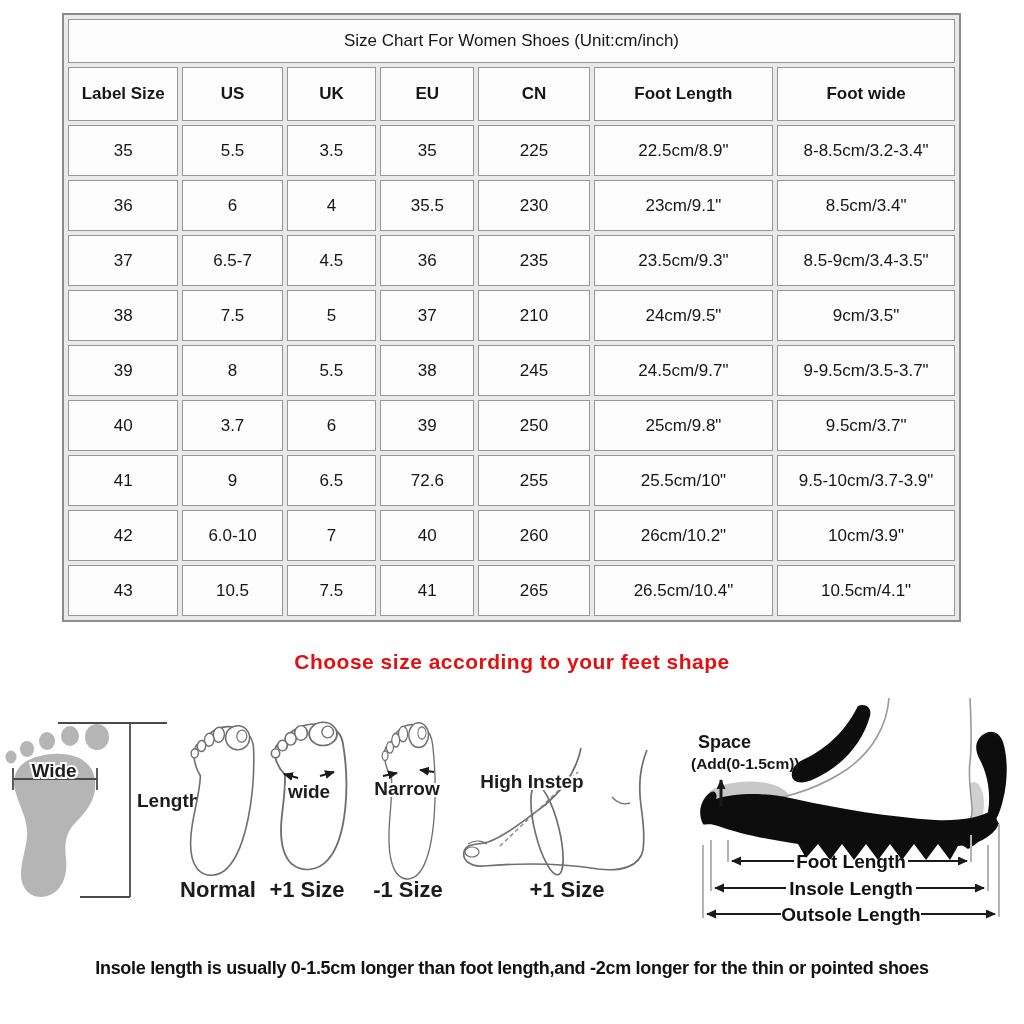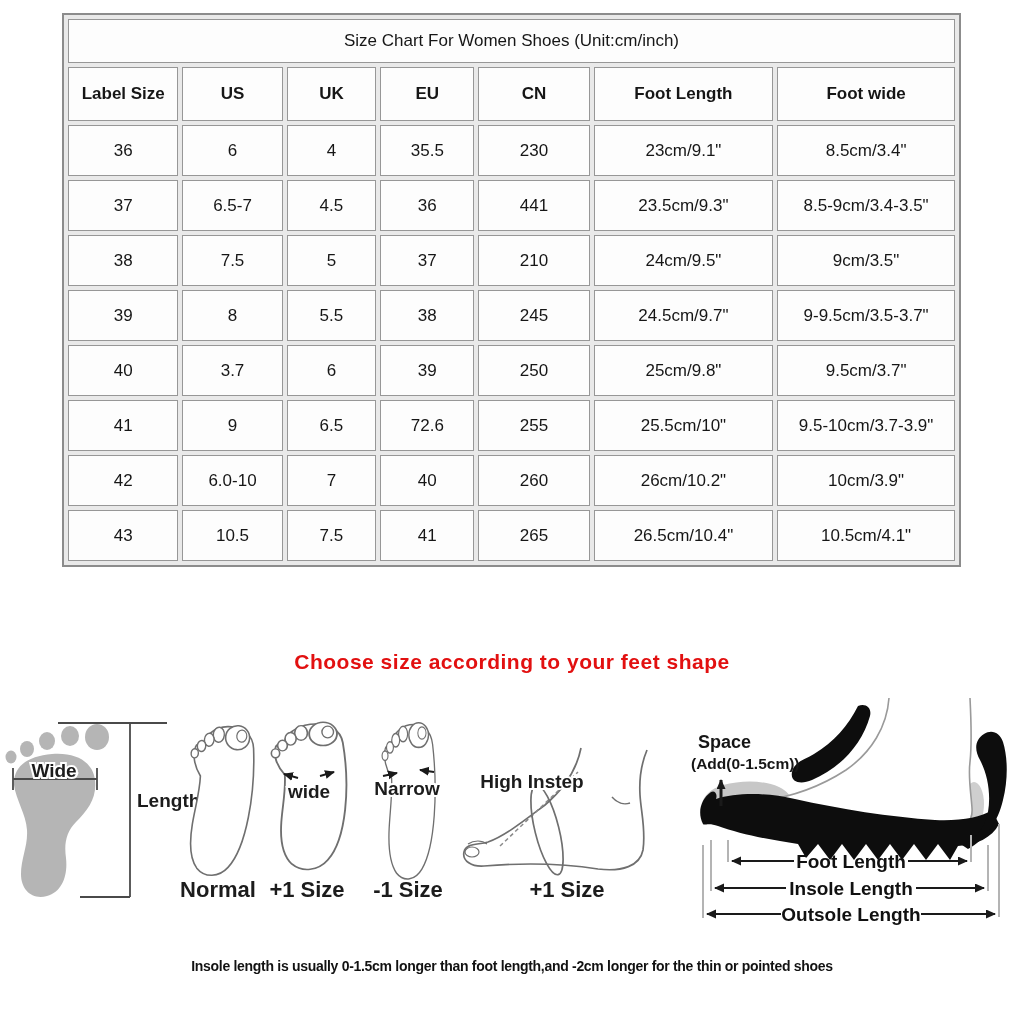--- a/index.html
+++ b/index.html
@@ -34,21 +34,21 @@
   svg.diagrams { position:absolute; top:690px; left:0; width:1024px; height:255px;
                  font-family:"Liberation Sans", sans-serif; }
   svg .cap   { font-size:22px; font-weight:700; fill:#1c1c1c; }
   svg .small { font-size:19px; font-weight:700; fill:#1c1c1c; }
   svg .meas  { font-size:19px; font-weight:700; fill:#111; }
   svg .halo  { paint-order:stroke; stroke:#ffffff; stroke-width:4px; }
 
   
   .note {
     position:absolute; top:958px; left:0; width:1024px; text-align:center;
-    font-weight:700; font-size:14px; letter-spacing:-0.3px; color:#121212;
+    font-weight:700; font-size:18px; letter-spacing:-0.3px; color:#121212;
   }
 </style>
 </head>
 <body>
 
 <div class="page">
 
   <table class="size-table">
     <colgroup>
       <col style="width:12.8%">
@@ -68,34 +68,43 @@
         <th>US</th>
         <th>UK</th>
         <th>EU</th>
         <th>CN</th>
         <th>Foot Length</th>
         <th>Foot wide</th>
       </tr>
     </thead>
     <tbody>
         <tr>
+          <td>35</td>
+          <td>5.5</td>
+          <td>3.5</td>
+          <td>35</td>
+          <td>225</td>
+          <td>22.5cm/8.9"</td>
+          <td>8-8.5cm/3.2-3.4"</td>
+        </tr>
+        <tr>
           <td>36</td>
           <td>6</td>
           <td>4</td>
           <td>35.5</td>
           <td>230</td>
           <td>23cm/9.1"</td>
           <td>8.5cm/3.4"</td>
         </tr>
         <tr>
           <td>37</td>
           <td>6.5-7</td>
           <td>4.5</td>
           <td>36</td>
-          <td>441</td>
+          <td>235</td>
           <td>23.5cm/9.3"</td>
           <td>8.5-9cm/3.4-3.5"</td>
         </tr>
         <tr>
           <td>38</td>
           <td>7.5</td>
           <td>5</td>
           <td>37</td>
           <td>210</td>
           <td>24cm/9.5"</td>

